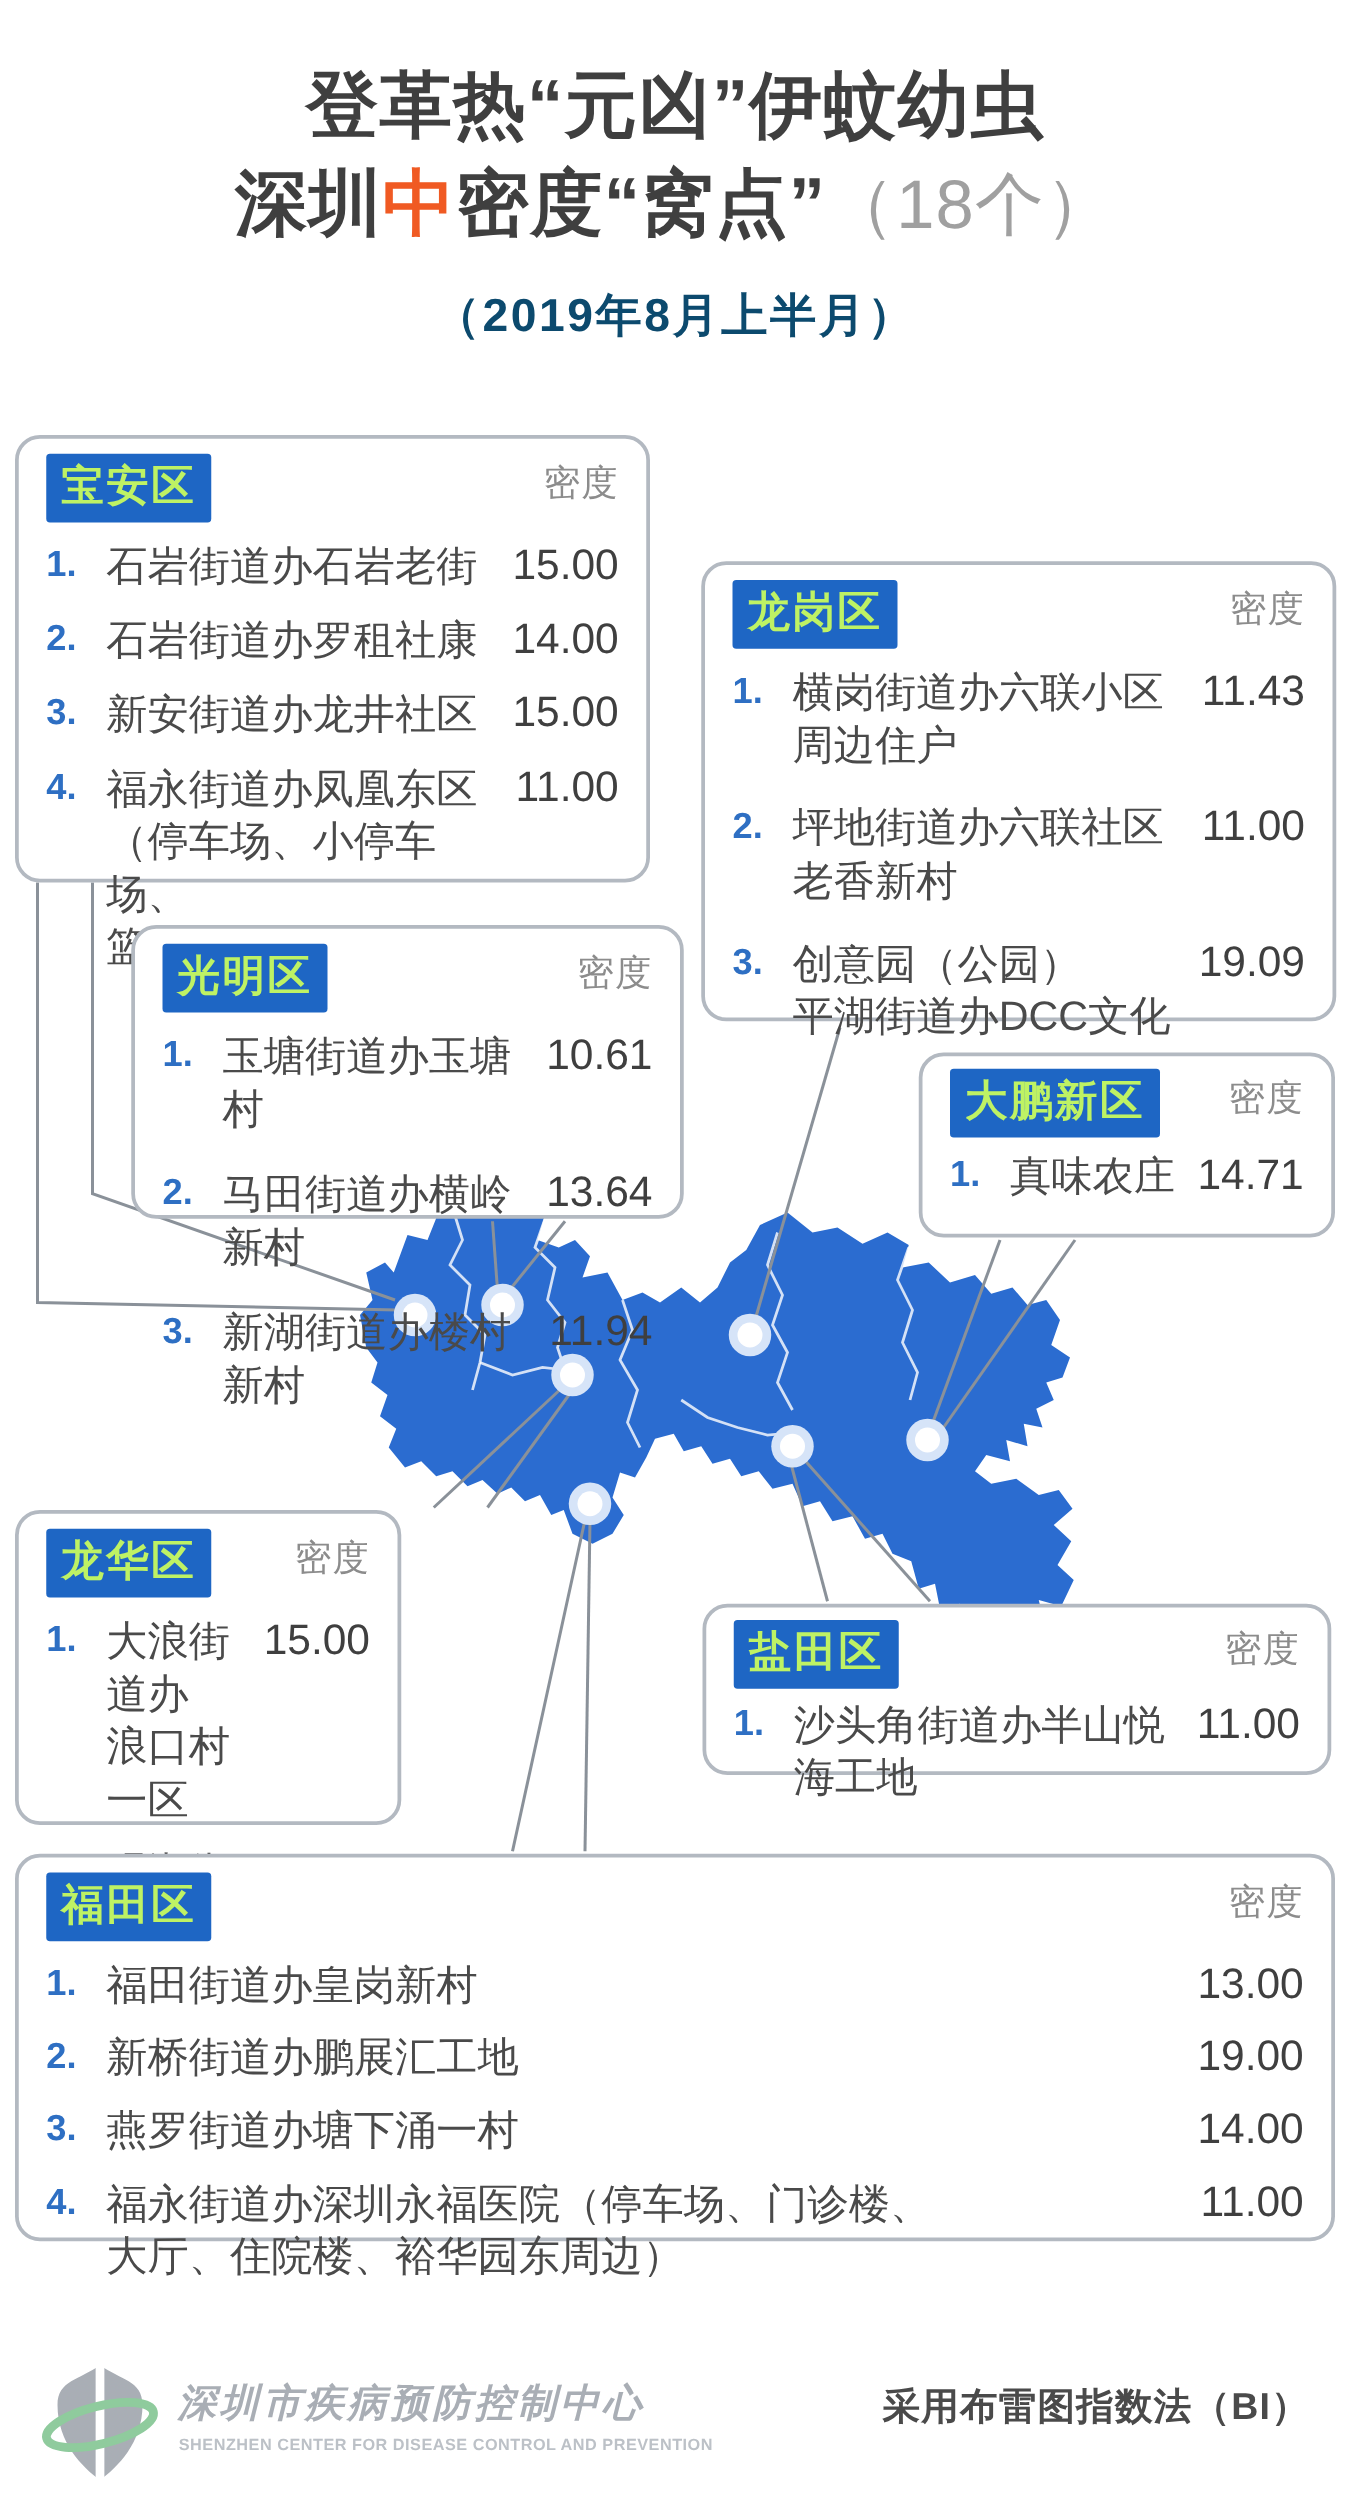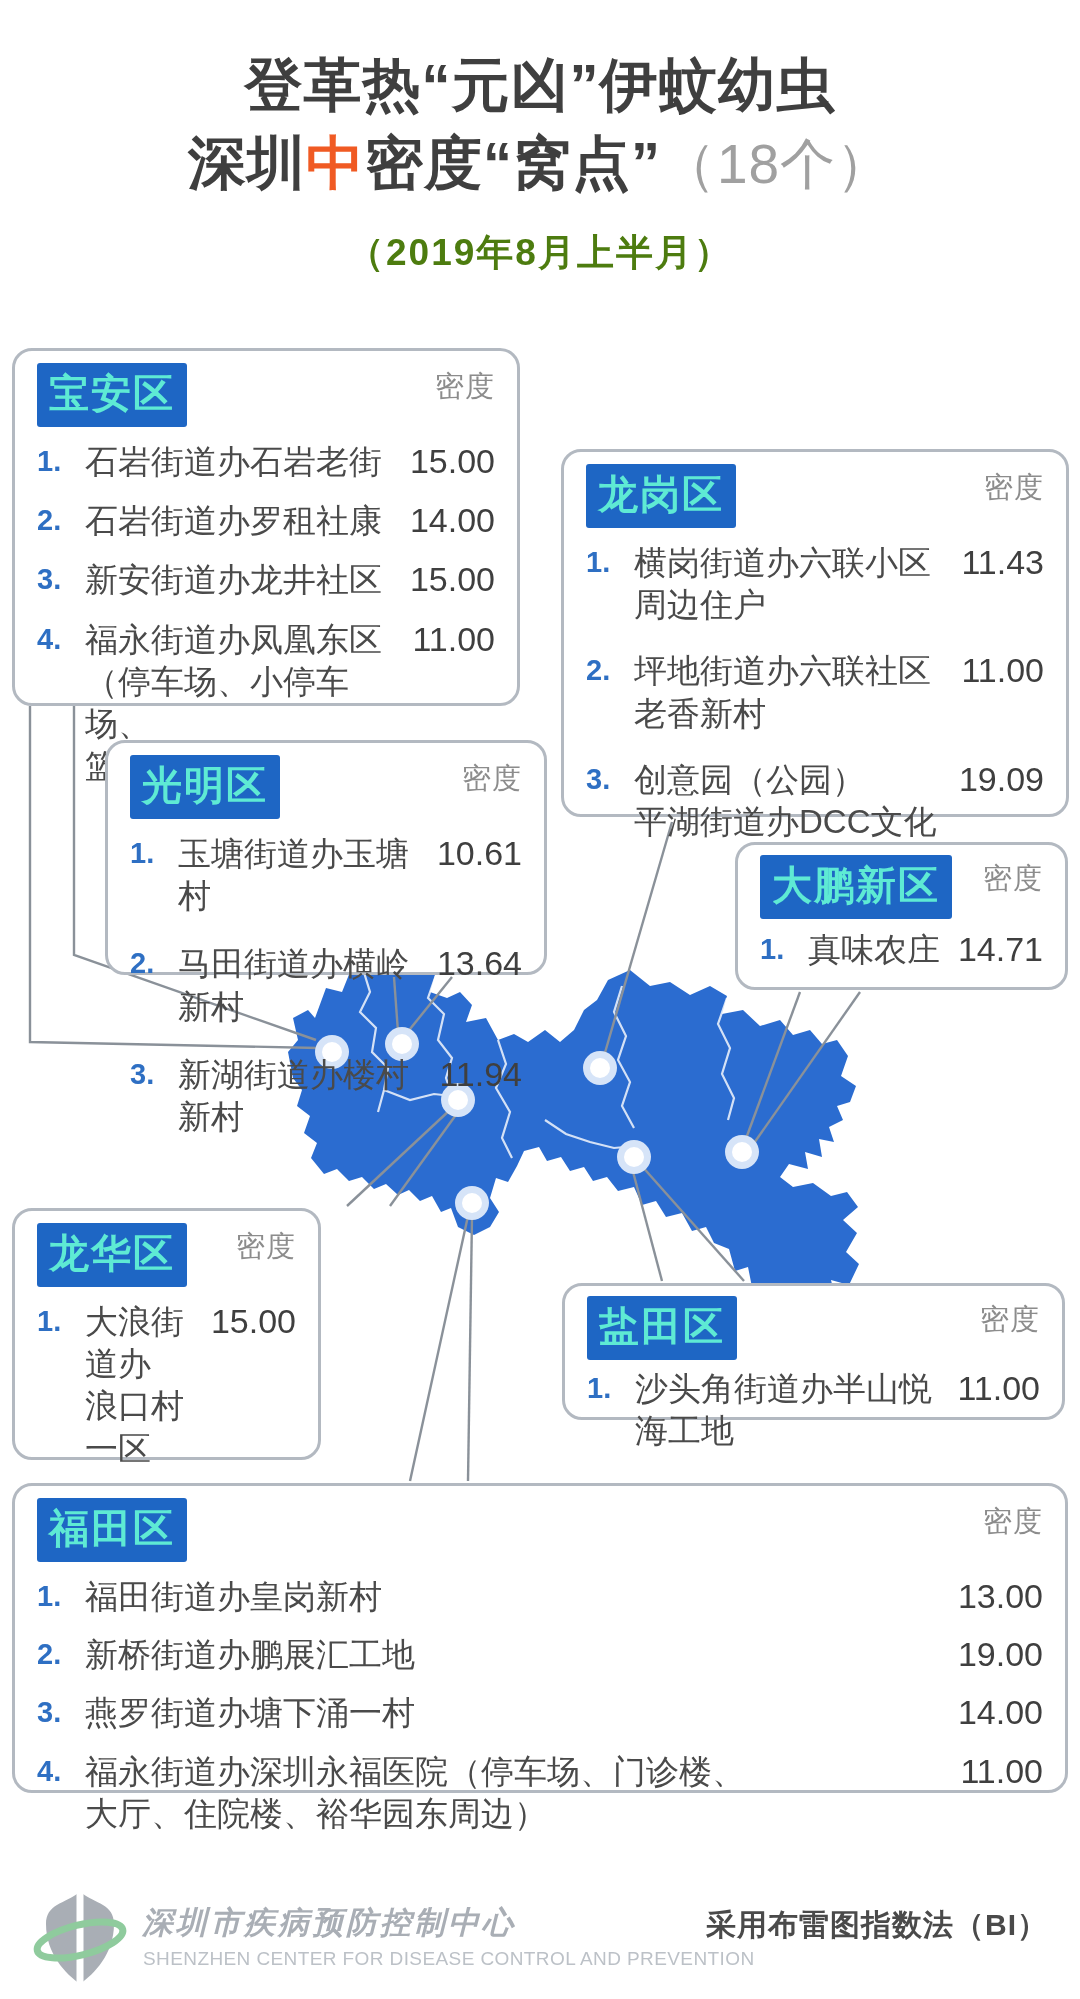--- a/index.html
+++ b/index.html
@@ -4,47 +4,47 @@
 <style>
   html,body{margin:0;padding:0;background:#fff;}
   .canvas{position:relative;width:1080px;height:1999px;background:#ffffff;overflow:hidden;
           font-family:"Liberation Sans","DejaVu Sans",sans-serif;color:#4a4a4a;}
   
   .title{position:absolute;top:46px;left:0;width:100%;text-align:center;z-index:2;
          font-size:58px;font-weight:bold;color:#3f3f3f;line-height:1.35;letter-spacing:1px;}
   .title .hl{color:#f05a23;}
   .title .count{color:#a0a0a0;font-weight:normal;font-size:55px;}
   .subtitle{position:absolute;top:228px;left:0;width:100%;text-align:center;z-index:2;
-            font-size:37px;font-weight:bold;color:#4d7c0f;letter-spacing:2px;}
+            font-size:37px;font-weight:bold;color:#0c4a6e;letter-spacing:2px;}
   
   .maplayer{position:absolute;left:0;top:0;z-index:1;}
   
   .box{position:absolute;background:#fff;border:3px solid #b3b9c1;border-radius:20px;
        box-sizing:border-box;padding:12px 22px 10px 22px;z-index:3;}
   .box-head{display:flex;justify-content:space-between;align-items:flex-start;}
-  .chip{background:#1e66c4;color:#5eead4;font-size:40px;font-weight:bold;
+  .chip{background:#1e66c4;color:#bef264;font-size:34px;font-weight:bold;
         padding:3px 12px 6px 12px;border-radius:3px;letter-spacing:2px;}
   .mi{color:#8c8c8c;font-size:29px;margin-top:4px;letter-spacing:1px;}
   .items{margin-top:14px;}
   .item{display:flex;align-items:flex-start;}
   .no{color:#2e6fc3;font-weight:bold;font-size:29px;width:48px;flex:none;padding-top:4px;}
   .nm{flex:1;color:#4a4a4a;font-size:33px;line-height:1.28;}
   .vl{color:#3f3f3f;font-size:34px;margin-left:12px;padding-top:1px;white-space:nowrap;}
   
   .box-baoan .item{margin-bottom:17px;}
   .box-longgang .item{margin-bottom:24px;}
   .box-guangming .item{margin-bottom:26px;}
   .box-longhua .item{margin-bottom:16px;}
   .box-futian .item{margin-bottom:16px;}
   
   .footer-logo{position:absolute;left:30px;top:1888px;z-index:2;}
   .footer-cn{position:absolute;left:142px;top:1902px;z-index:2;font-size:31px;font-weight:bold;
              color:#a9aeb5;letter-spacing:3px;font-style:italic;}
-  .footer-en{position:absolute;left:143px;top:1948px;z-index:2;font-size:19px;
-             color:#bcc1c7;letter-spacing:0.4px;}
+  .footer-en{position:absolute;left:143px;top:1948px;z-index:2;font-size:13px;
+             color:#bcc1c7;letter-spacing:0.4px;font-weight:bold;}
   .footer-method{position:absolute;right:32px;top:1905px;z-index:2;font-size:30px;
                  font-weight:bold;color:#4a4a4a;letter-spacing:1px;}
 </style>
 </head>
 <body>
 
 <div class="canvas">
 
   <div class="title">
     <div>登革热“元凶”伊蚊幼虫</div>

